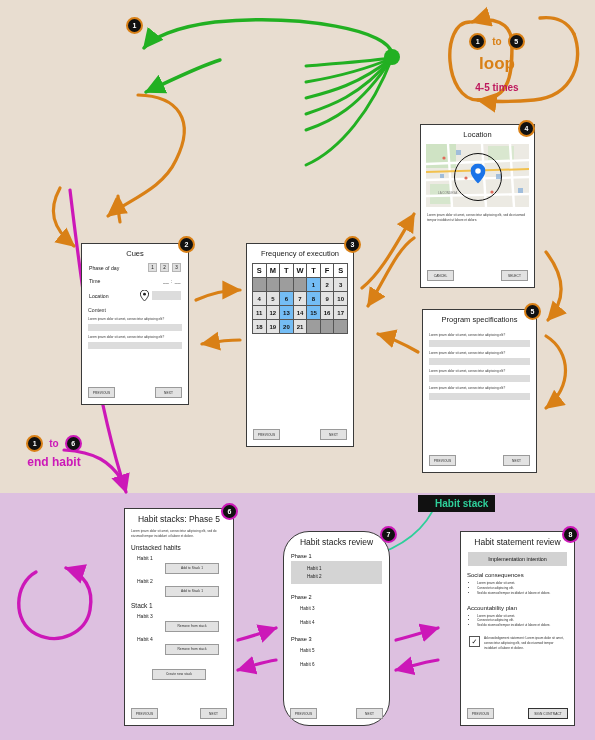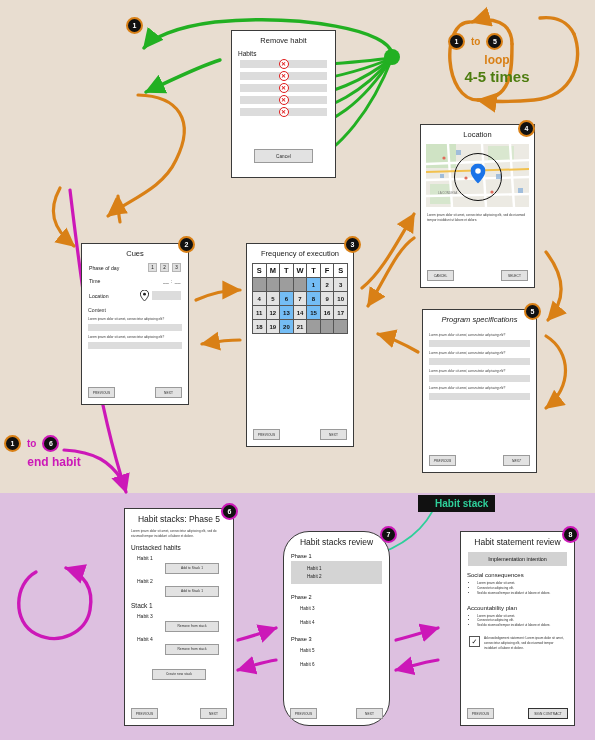--- a/index.html
+++ b/index.html
@@ -83,21 +83,21 @@
   .implint{background:#d2d2d2;margin:4px 7px 6px;text-align:center;font-size:5.4px;
     color:#111;padding:4px 0;}
   .ul{margin:1px 7px 4px 16px;padding:0;}
   .ul li{font-size:3.1px;color:#333;line-height:1.55;}
   .ckrow{display:flex;gap:4px;margin:8px 8px 0;align-items:flex-start;}
   .ck{width:9px;height:9px;border:1px solid #555;flex:none;display:flex;align-items:center;
     justify-content:center;font-size:7px;color:#111;line-height:1;}
 
   
   .loopwrap{position:absolute;text-align:center;z-index:20;}
-  .lrow{display:flex;align-items:center;justify-content:flex-start;gap:6px;}
+  .lrow{display:flex;align-items:center;justify-content:center;gap:6px;}
   .lrow .to{font-size:10px;font-weight:bold;}
   .ltxt{font-weight:bold;line-height:1.15;margin-top:4px;}
   .b-inline{position:static;}
 
   .callout{position:absolute;background:#111;color:#2ecf9a;font-size:10px;font-weight:bold;
     padding:3px 7px;z-index:25;}
 </style>
 </head>
 <body>
 
@@ -182,40 +182,20 @@
       </g>
 
       <g stroke="#2ecf9a" stroke-width="1.6">
         <path d="M432,512 C420,534 396,552 352,562" marker-end="url(#at)"></path>
       </g>
     </g>
   </svg>
 
   <div class="badge or" style="left:126px;top:17px;">1</div>
 
-  <div class="phone" style="left:231px;top:30px;width:105px;height:148px;">
-    <div class="ph-title">Remove habit</div>
-    <div class="sec">Habits</div>
-    <div class="hrow">
-        <span class="xicon">✕</span>
-      </div>
-    <div class="hrow">
-        <span class="xicon">✕</span>
-      </div>
-    <div class="hrow">
-        <span class="xicon">✕</span>
-      </div>
-    <div class="hrow">
-        <span class="xicon">✕</span>
-      </div>
-    <div class="hrow">
-        <span class="xicon">✕</span>
-      </div>
-    <div class="btn" style="position:absolute;left:22px;right:22px;bottom:14px;font-size:4.6px;padding:3.5px 0;">Cancel</div>
-  </div>
 
   <div class="phone" style="left:81px;top:243px;width:108px;height:162px;">
     <div class="ph-title">Cues</div>
     <div class="cue-line">
       <span class="t">Phase of day</span>
       <span class="numbox">1</span>
       <span class="numbox">2</span>
       <span class="numbox">3</span>
     </div>
     <div class="cue-line">
@@ -341,21 +321,21 @@
       </svg>
     </div>
     <div class="lorem" style="margin-top:6px;">Lorem ipsum dolor sit amet, consectetur adipiscing elit, sed do eiusmod tempor incididunt ut labore et dolore.</div>
     <div class="navrow">
       <span class="btn">CANCEL</span>
       <span class="btn">SELECT</span>
     </div>
   </div>
   <div class="badge or" style="left:518px;top:120px;">4</div>
 
-  <div class="phone" style="left:422px;top:309px;width:115px;height:164px;font-style:italic;">
+  <div class="phone" style="left:422px;top:309px;width:115px;height:164px;">
     <div class="ph-title">Program specifications</div>
     <div class="lorem" style="margin-top:9px;">Lorem ipsum dolor sit amet, consectetur adipiscing elit?</div>
     <div class="bar"></div>
     <div class="lorem">Lorem ipsum dolor sit amet, consectetur adipiscing elit?</div>
     <div class="bar"></div>
     <div class="lorem">Lorem ipsum dolor sit amet, consectetur adipiscing elit?</div>
     <div class="bar"></div>
     <div class="lorem">Lorem ipsum dolor sit amet, consectetur adipiscing elit?</div>
     <div class="bar"></div>
     <div class="navrow">
@@ -431,22 +411,22 @@
     </div>
   </div>
   <div class="badge mg" style="left:562px;top:526px;">8</div>
 
   <div class="loopwrap" style="left:448px;top:33px;width:98px;">
     <div class="lrow">
       <span class="badge or b-inline">1</span>
       <span class="to" style="color:#d98016;">to</span>
       <span class="badge or b-inline">5</span>
     </div>
-    <div class="ltxt" style="color:#d98016;font-size:12px;">loop</div>
-    <div class="ltxt" style="color:#4d7c0f;font-size:15px;margin-top:0;">4-5 times</div>
+    <div class="ltxt" style="color:#d98016;font-size:17px;">loop</div>
+    <div class="ltxt" style="color:#be185d;font-size:10px;margin-top:8px;">4-5 times</div>
   </div>
 
   <div class="loopwrap" style="left:4px;top:435px;width:100px;">
     <div class="lrow">
       <span class="badge or b-inline">1</span>
       <span class="to" style="color:#cc18b8;">to</span>
       <span class="badge mg b-inline">6</span>
     </div>
     <div class="ltxt" style="color:#cc18b8;font-size:12px;">end habit</div>
   </div>

